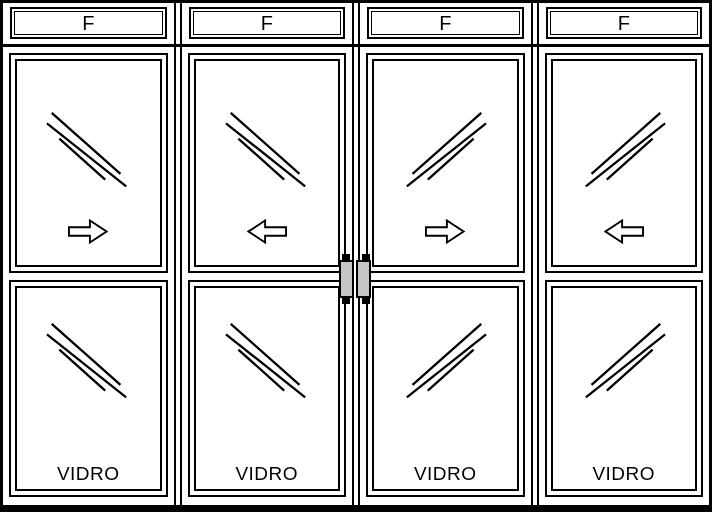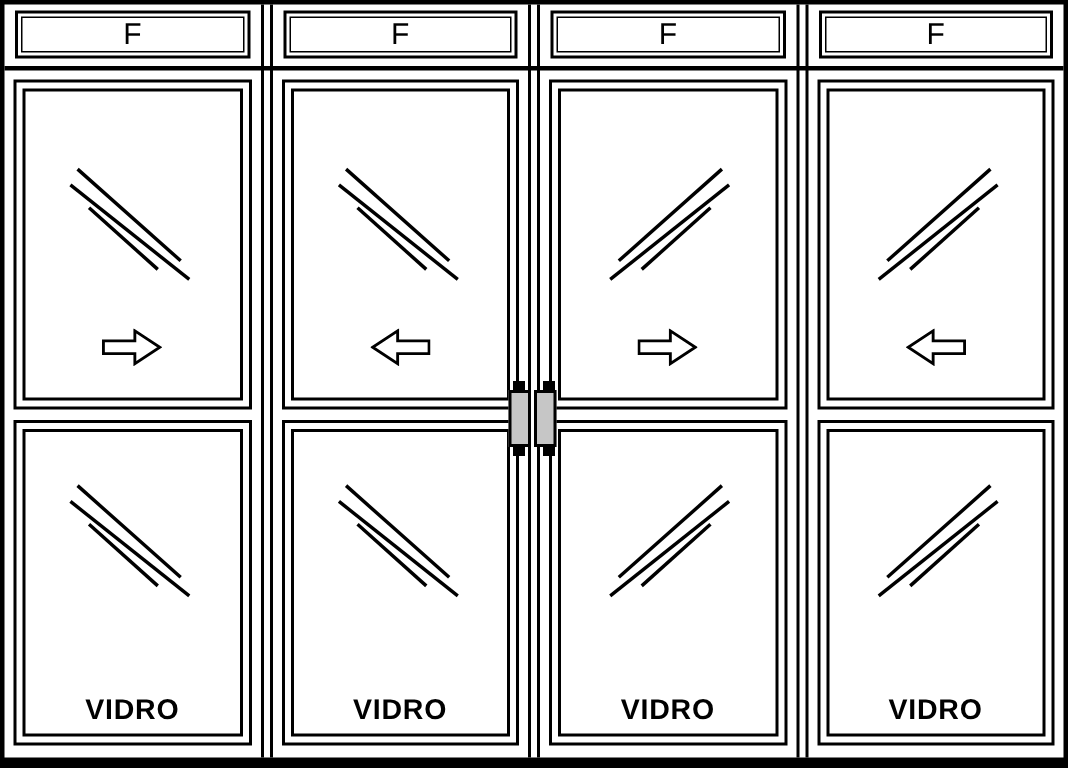--- a/index.html
+++ b/index.html
@@ -33,21 +33,21 @@
   .sash-inner { height:100%; border:2px solid var(--line,#000); box-sizing:border-box; position:relative; }
 
   .glass { position:absolute; left:50%; margin-left:-42px; width:84px; height:78px; color:var(--line,#000); }
   .glass.up-right { transform:scaleX(-1); }
   .sash-upper .glass { top:50px; }
   .sash-lower .glass { top:34px; }
 
   .arrow { position:absolute; left:50%; margin-left:-20px; top:158px; width:40px; height:25px; color:var(--line,#000); }
   .arrow.left { transform:scaleX(-1); }
 
-  .vidro { position:absolute; left:0; right:0; bottom:4px; text-align:center; font-size:19px; letter-spacing:0.5px;font-weight:bold; }
+  .vidro { position:absolute; left:0; right:0; bottom:4px; text-align:center; font-size:19px; letter-spacing:0.5px; }
 
   .handle { position:absolute; left:339px; top:254px; width:34px; height:50px; z-index:10; }
   .handle .bar { position:absolute; top:6px; width:15px; height:38px;
                  background:var(--handle_fill,#c6c6c6); border:2px solid var(--line,#000); box-sizing:border-box; }
   .handle .bar.l { left:0; } .handle .bar.r { left:17px; }
   .handle .tab { position:absolute; width:8px; height:7px; background:var(--line,#000); }
   .handle .tab.tl { left:3px;  top:0; }  .handle .tab.tr { left:23px; top:0; }
   .handle .tab.bl { left:3px;  bottom:0; } .handle .tab.br { left:23px; bottom:0; }
 
   .defs-holder { position:absolute; width:0; height:0; overflow:hidden; }

